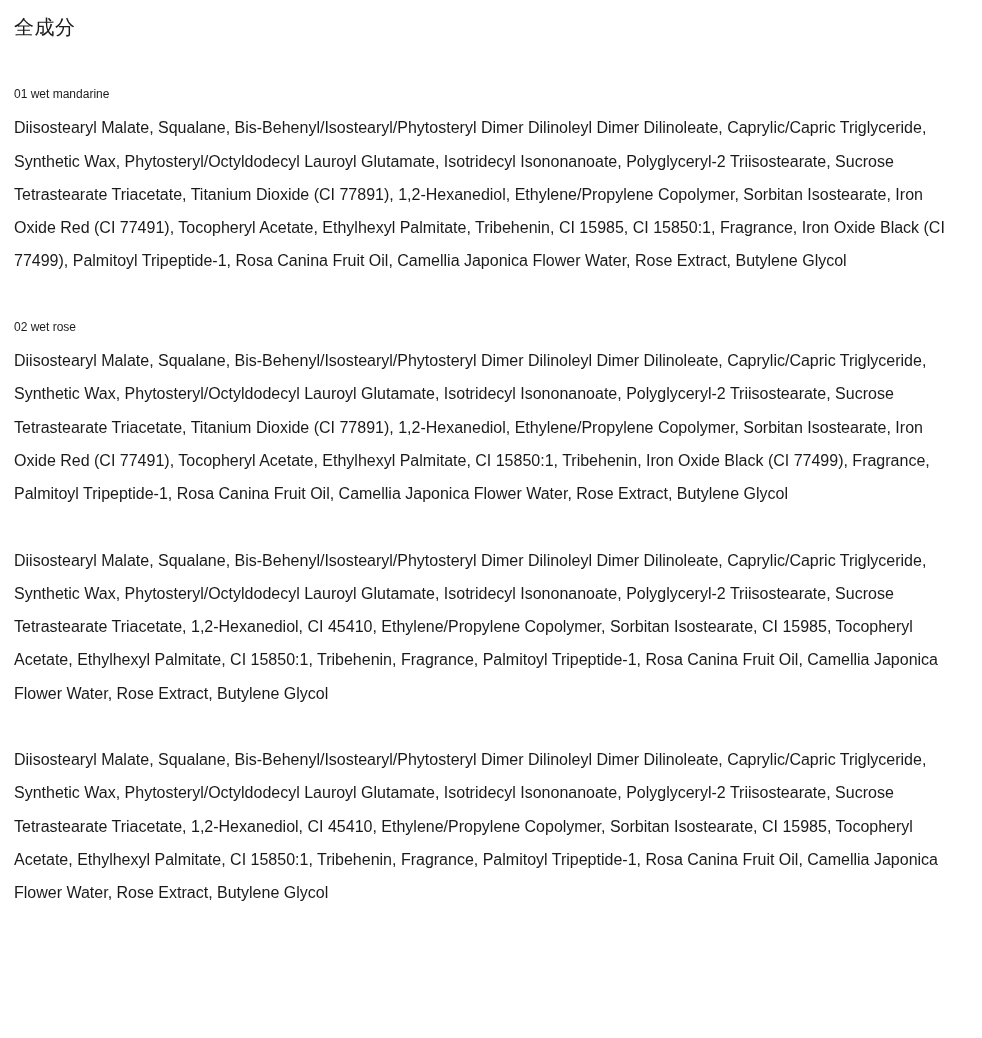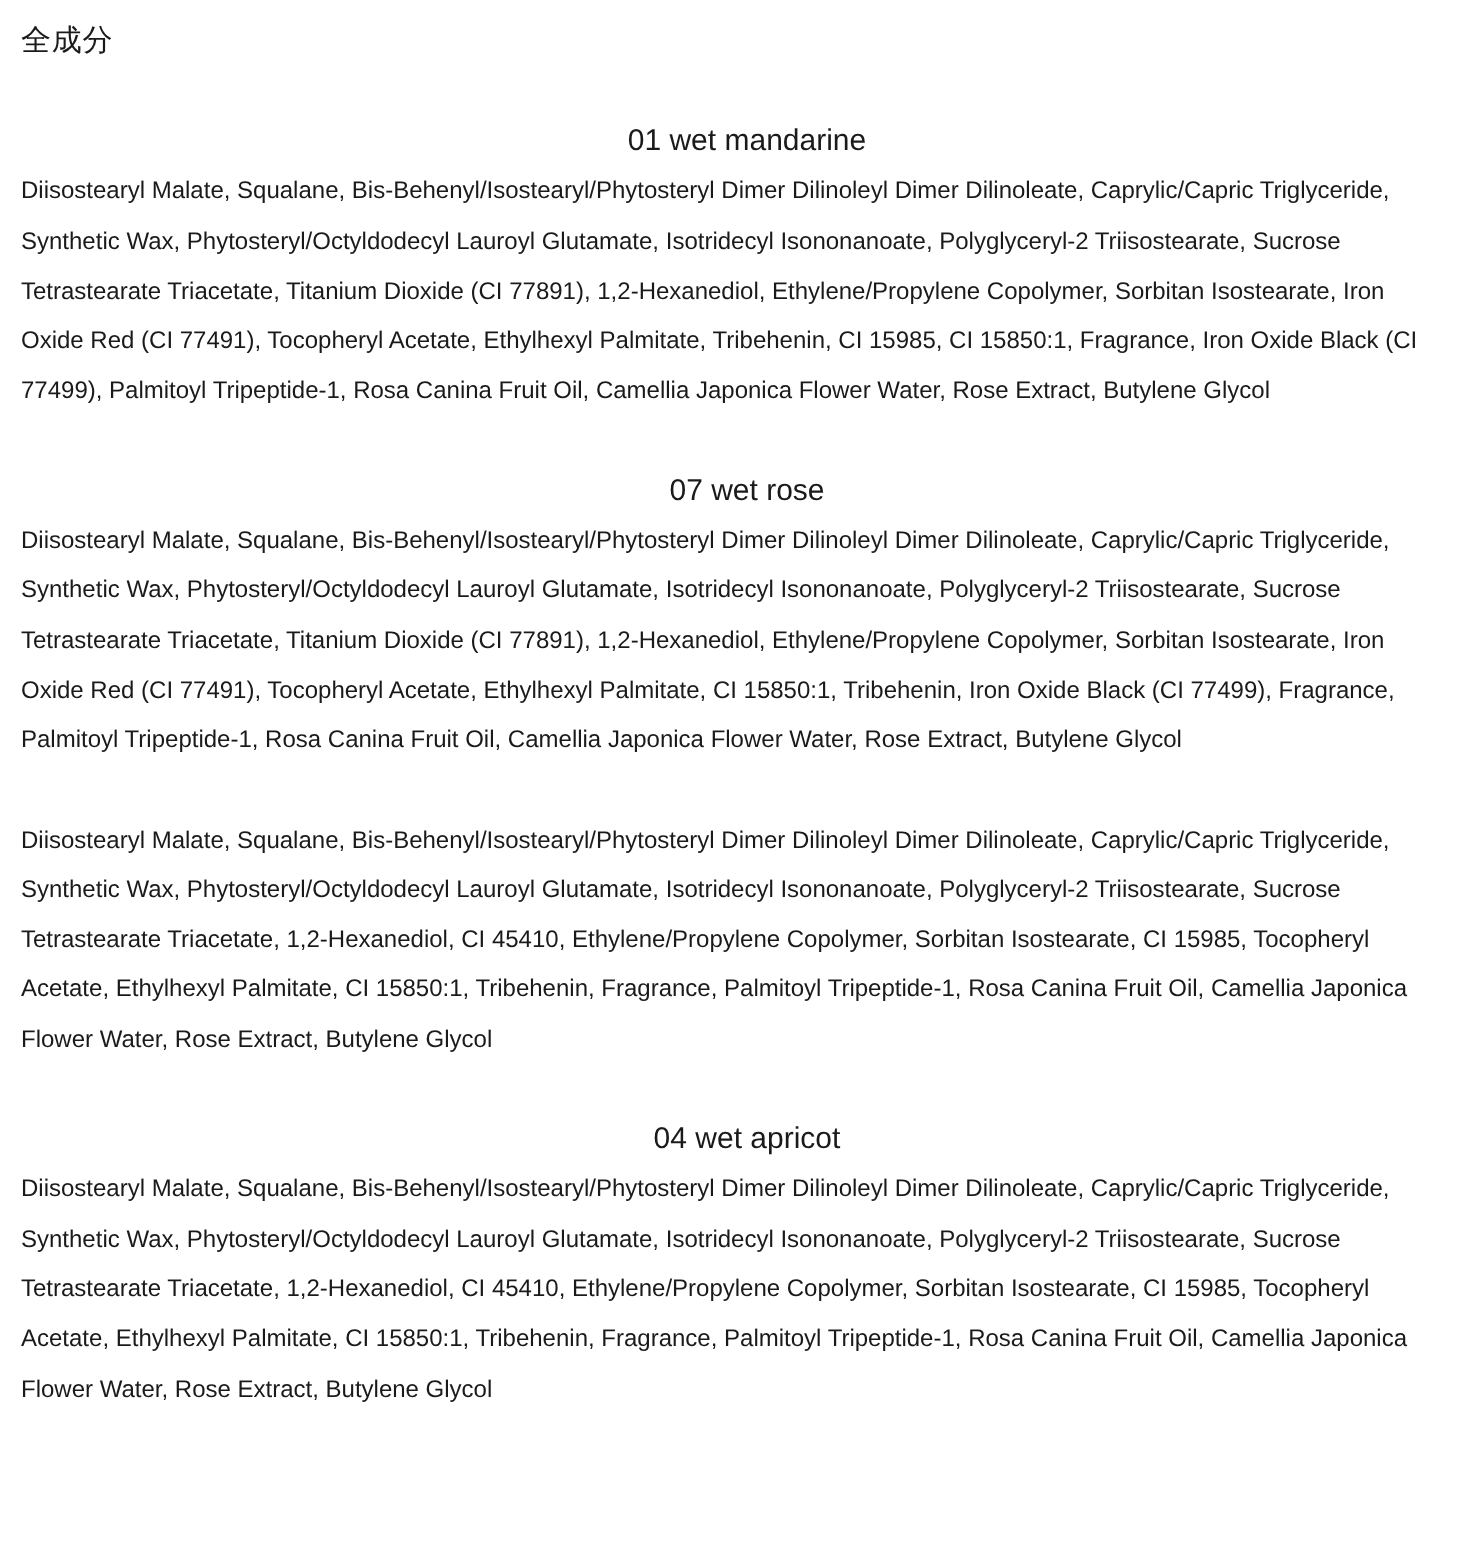--- a/index.html
+++ b/index.html
@@ -13,49 +13,47 @@
     .page { padding: 12px 0 0 14px; width: 968px; }
     .title {
       font-size: 20px;
       line-height: 30px;
       margin: 0 0 36px 0;
       font-weight: normal;
       letter-spacing: 0.5px;
     }
     .section { margin-bottom: 33px; }
     .section-name {
-      font-size: 20px;
+      font-size: 12px;
       line-height: 33.3px;
       margin: 0;
-      text-align: center;
     }
     .ingredients {
       font-size: 16px;
       line-height: 33.3px;
       margin: 0;
       padding-right: 22px;
     }
   </style>
 </head>
 <body>
 
 <div class="page">
   <h1 class="title">全成分</h1>
 
   <div class="section">
     <p class="section-name">01 wet mandarine</p>
     <p class="ingredients">Diisostearyl Malate, Squalane, Bis-Behenyl/Isostearyl/Phytosteryl Dimer Dilinoleyl Dimer Dilinoleate, Caprylic/Capric Triglyceride, Synthetic Wax, Phytosteryl/Octyldodecyl Lauroyl Glutamate, Isotridecyl Isononanoate, Polyglyceryl-2 Triisostearate, Sucrose Tetrastearate Triacetate, Titanium Dioxide (CI 77891), 1,2-Hexanediol, Ethylene/Propylene Copolymer, Sorbitan Isostearate, Iron Oxide Red (CI 77491), Tocopheryl Acetate, Ethylhexyl Palmitate, Tribehenin, CI 15985, CI 15850:1, Fragrance, Iron Oxide Black (CI 77499), Palmitoyl Tripeptide-1, Rosa Canina Fruit Oil, Camellia Japonica Flower Water, Rose Extract, Butylene Glycol</p>
   </div>
 
   <div class="section">
-    <p class="section-name">07 wet rose</p>
+    <p class="section-name">02 wet rose</p>
     <p class="ingredients">Diisostearyl Malate, Squalane, Bis-Behenyl/Isostearyl/Phytosteryl Dimer Dilinoleyl Dimer Dilinoleate, Caprylic/Capric Triglyceride, Synthetic Wax, Phytosteryl/Octyldodecyl Lauroyl Glutamate, Isotridecyl Isononanoate, Polyglyceryl-2 Triisostearate, Sucrose Tetrastearate Triacetate, Titanium Dioxide (CI 77891), 1,2-Hexanediol, Ethylene/Propylene Copolymer, Sorbitan Isostearate, Iron Oxide Red (CI 77491), Tocopheryl Acetate, Ethylhexyl Palmitate, CI 15850:1, Tribehenin, Iron Oxide Black (CI 77499), Fragrance, Palmitoyl Tripeptide-1, Rosa Canina Fruit Oil, Camellia Japonica Flower Water, Rose Extract, Butylene Glycol</p>
   </div>
 
   <div class="section">
     <p class="ingredients">Diisostearyl Malate, Squalane, Bis-Behenyl/Isostearyl/Phytosteryl Dimer Dilinoleyl Dimer Dilinoleate, Caprylic/Capric Triglyceride, Synthetic Wax, Phytosteryl/Octyldodecyl Lauroyl Glutamate, Isotridecyl Isononanoate, Polyglyceryl-2 Triisostearate, Sucrose Tetrastearate Triacetate, 1,2-Hexanediol, CI 45410, Ethylene/Propylene Copolymer, Sorbitan Isostearate, CI 15985, Tocopheryl Acetate, Ethylhexyl Palmitate, CI 15850:1, Tribehenin, Fragrance, Palmitoyl Tripeptide-1, Rosa Canina Fruit Oil, Camellia Japonica Flower Water, Rose Extract, Butylene Glycol</p>
   </div>
 
   <div class="section">
-    <p class="section-name">04 wet apricot</p>
     <p class="ingredients">Diisostearyl Malate, Squalane, Bis-Behenyl/Isostearyl/Phytosteryl Dimer Dilinoleyl Dimer Dilinoleate, Caprylic/Capric Triglyceride, Synthetic Wax, Phytosteryl/Octyldodecyl Lauroyl Glutamate, Isotridecyl Isononanoate, Polyglyceryl-2 Triisostearate, Sucrose Tetrastearate Triacetate, 1,2-Hexanediol, CI 45410, Ethylene/Propylene Copolymer, Sorbitan Isostearate, CI 15985, Tocopheryl Acetate, Ethylhexyl Palmitate, CI 15850:1, Tribehenin, Fragrance, Palmitoyl Tripeptide-1, Rosa Canina Fruit Oil, Camellia Japonica Flower Water, Rose Extract, Butylene Glycol</p>
   </div>
 </div>
 
 </body></html>

